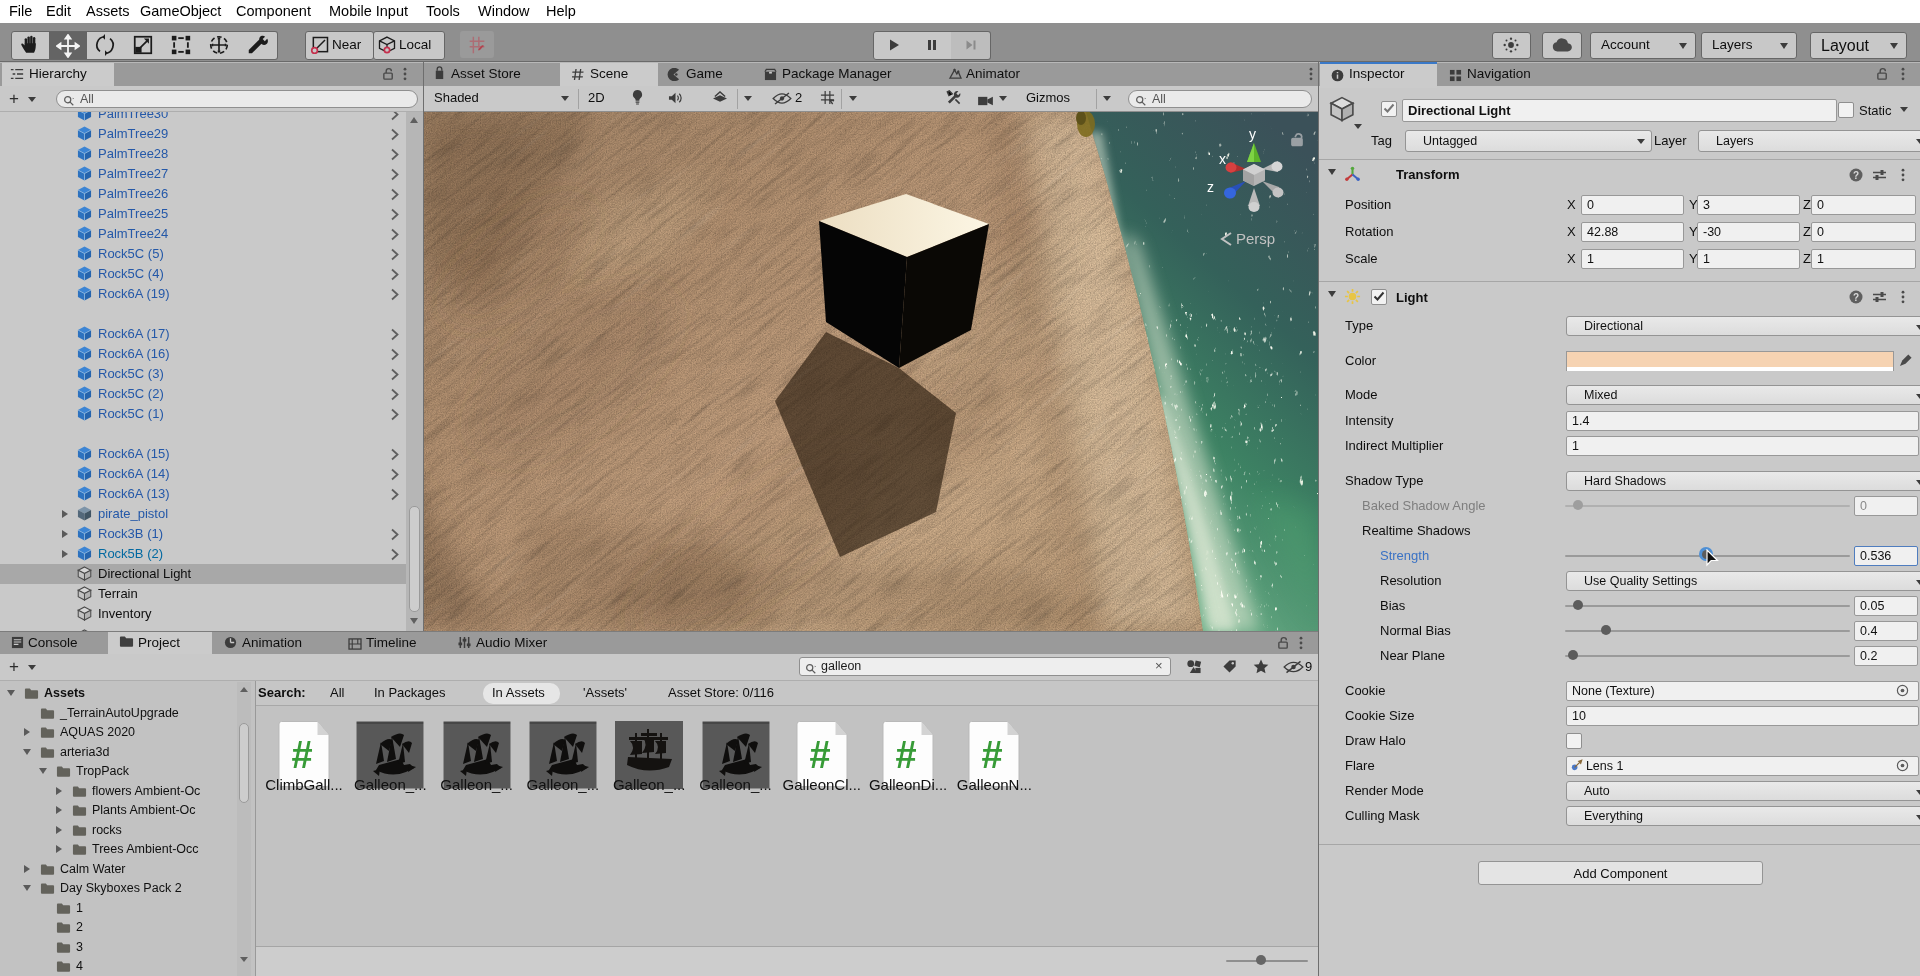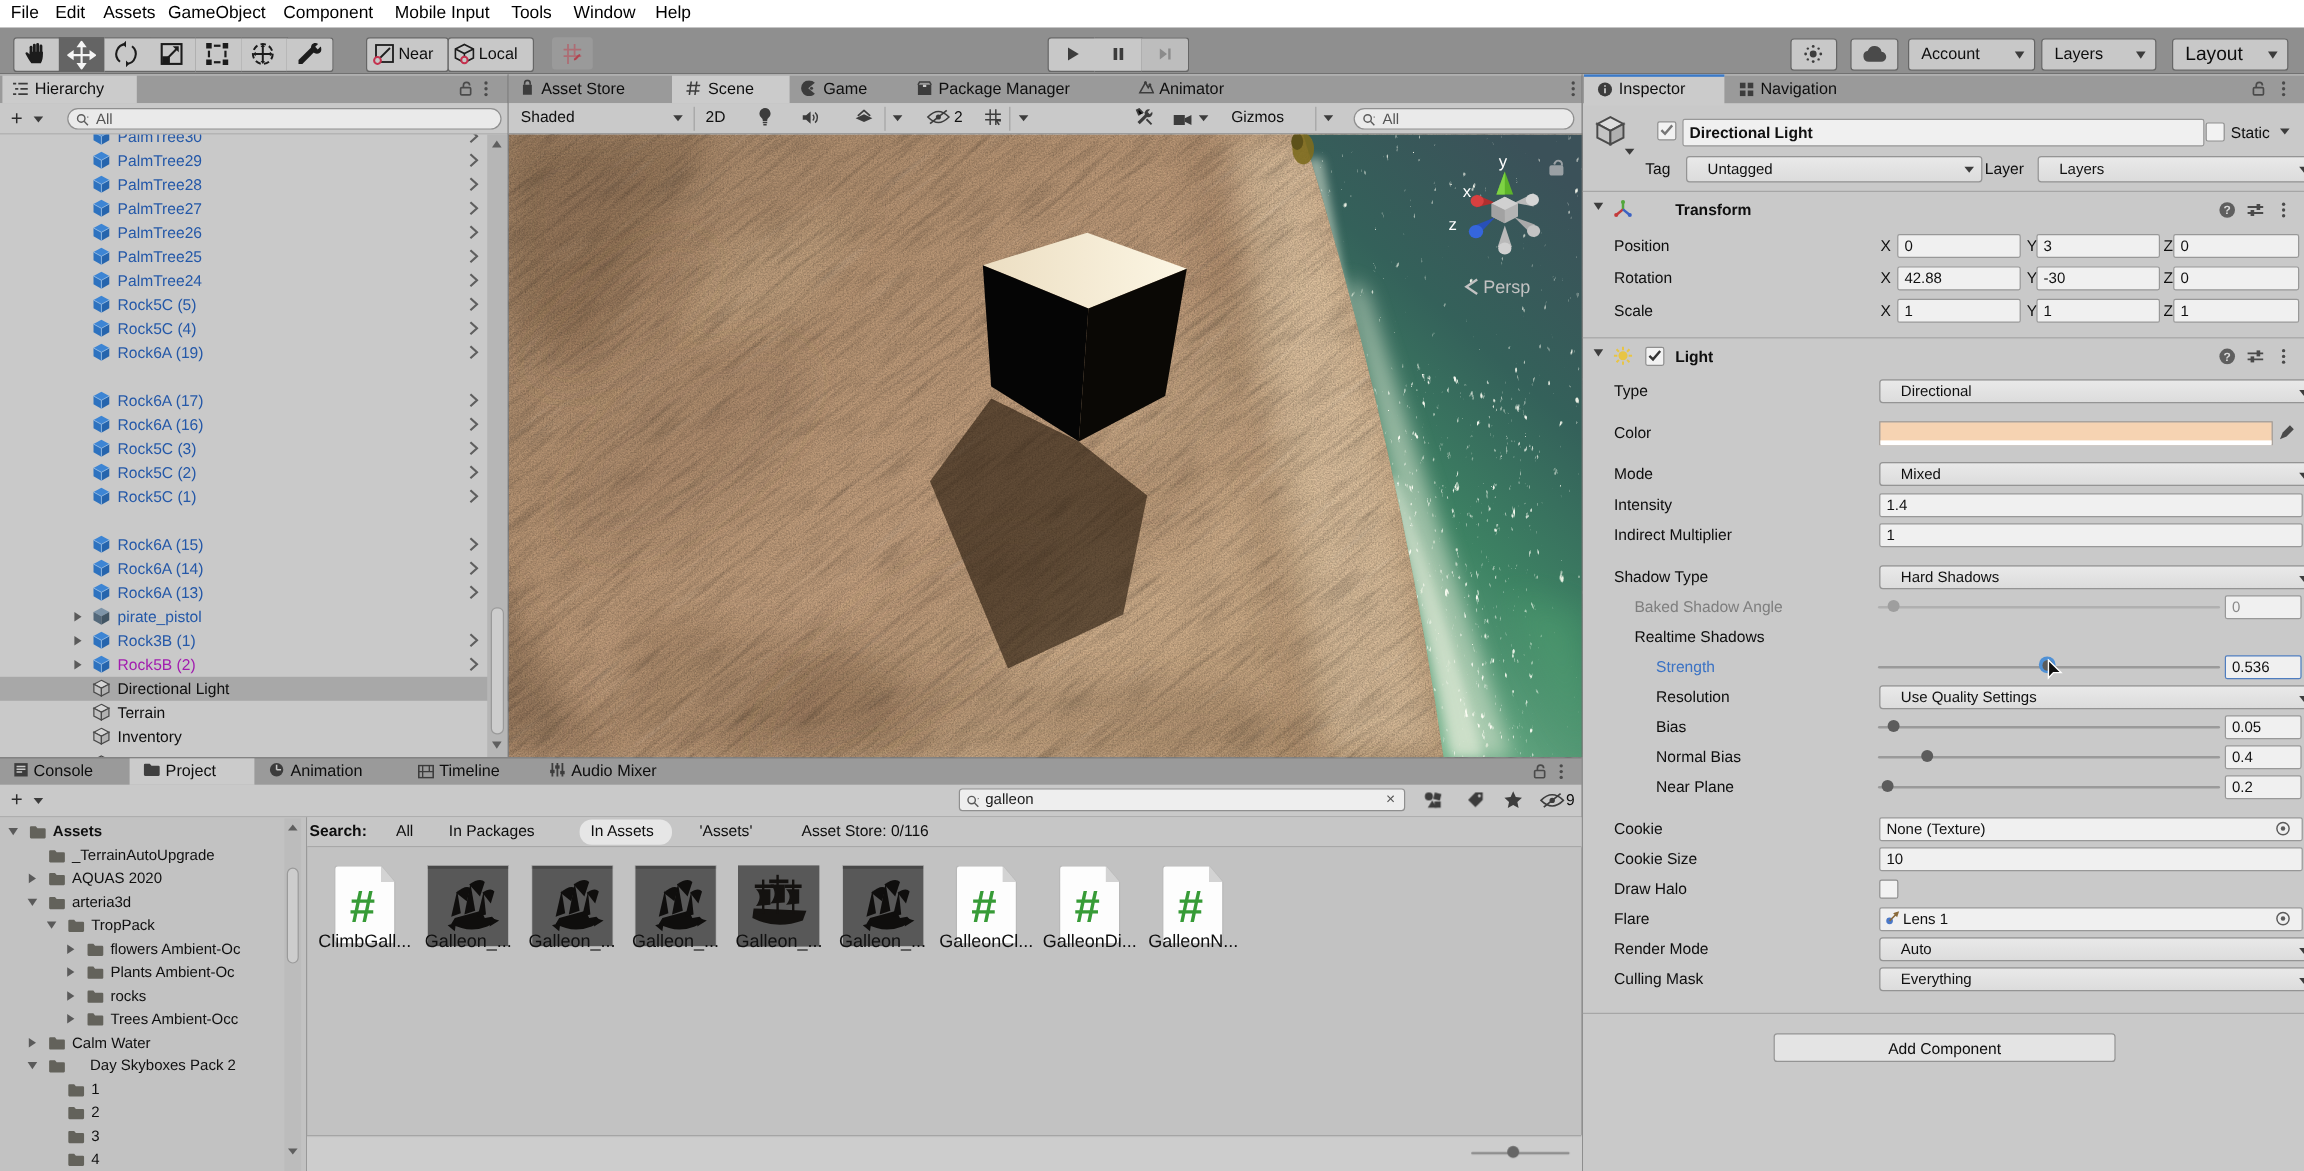--- a/index.html
+++ b/index.html
@@ -444,21 +444,21 @@
         </svg></div>
 </div>
 <div class="hrow" style="top:432px;width:424px">
 <div style="position:absolute;left:62px;top:6px;width:0;height:0;border-left:6px solid #5a5a5a;border-top:4.5px solid transparent;border-bottom:4.5px solid transparent"></div>
 <div class="hico"><svg width="15" height="15" viewBox="0 0 16 16">
           <path d="M8 0.5 15 4.3 8 8.1 1 4.3Z" fill="#3d85d4"></path>
           <path d="M1 4.3 8 8.1 8 15.5 1 11.7Z" fill="#2d72bf"></path>
           <path d="M15 4.3 8 8.1 8 15.5 15 11.7Z" fill="#2564ad"></path>
           <path d="M8 8.1v7.4M1 4.3l7 3.8 7-3.8" stroke="#9ec3e8" stroke-width="0.7" fill="none"></path>
         </svg></div>
-<div class="htx" style="color:#a21caf">Rock5B (2)</div>
+<div class="htx" style="color:#0369a1">Rock5B (2)</div>
 <div class="harr"><svg width="8" height="13" viewBox="0 0 8 13">
           <path d="M1 1.5 6.5 6.5 1 11.5" fill="none" stroke="#5f5f5f" stroke-width="1.8"></path>
         </svg></div>
 </div>
 <div class="hrow" style="top:452px;background:#a8a8a8;width:424px">
 <div class="hico"><svg width="15" height="15" viewBox="0 0 16 16">
           <path d="M8 1 14.7 4.5 8 8 1.3 4.5Z" fill="#d6d6d6" stroke="#4a4a4a" stroke-width="1.1"></path>
           <path d="M1.3 4.5 8 8 8 15 1.3 11.5Z" fill="#c2c2c2" stroke="#4a4a4a" stroke-width="1.1"></path>
           <path d="M14.7 4.5 8 8 8 15 14.7 11.5Z" fill="#b2b2b2" stroke="#4a4a4a" stroke-width="1.1"></path>
         </svg></div>
@@ -861,21 +861,21 @@
 <div style="position:absolute;left:40px;top:2px"><svg width="15" height="15" viewBox="0 0 16 16">
         <path d="M1 3.6q0-1 1-1h4.2l1.5 1.9H14q1 0 1 1v7q0 1-1 1H2q-1 0-1-1Z" fill="#63625b"></path>
       </svg></div>
 <div style="position:absolute;left:60px;top:2px;font-weight:normal">Calm Water</div>
 </div>
 <div class="prow" style="top:879.0px;width:255px;overflow:hidden">
 <div style="position:absolute;left:23px;top:6px;width:0;height:0;border-top:6px solid #5a5a5a;border-left:4.5px solid transparent;border-right:4.5px solid transparent"></div>
 <div style="position:absolute;left:40px;top:2px"><svg width="15" height="15" viewBox="0 0 16 16">
         <path d="M1 3.6q0-1 1-1h4.2l1.5 1.9H14q1 0 1 1v7q0 1-1 1H2q-1 0-1-1Z" fill="#63625b"></path>
       </svg></div>
-<div style="position:absolute;left:75px;top:2px;font-weight:normal">Day Skyboxes Pack 2</div>
+<div style="position:absolute;left:60px;top:2px;font-weight:normal">Day Skyboxes Pack 2</div>
 </div>
 <div class="prow" style="top:898.5px;width:255px;overflow:hidden">
 <div style="position:absolute;left:56px;top:2px"><svg width="15" height="15" viewBox="0 0 16 16">
         <path d="M1 3.6q0-1 1-1h4.2l1.5 1.9H14q1 0 1 1v7q0 1-1 1H2q-1 0-1-1Z" fill="#63625b"></path>
       </svg></div>
 <div style="position:absolute;left:76px;top:2px;font-weight:normal">1</div>
 </div>
 <div class="prow" style="top:918.0px;width:255px;overflow:hidden">
 <div style="position:absolute;left:56px;top:2px"><svg width="15" height="15" viewBox="0 0 16 16">
         <path d="M1 3.6q0-1 1-1h4.2l1.5 1.9H14q1 0 1 1v7q0 1-1 1H2q-1 0-1-1Z" fill="#63625b"></path>

